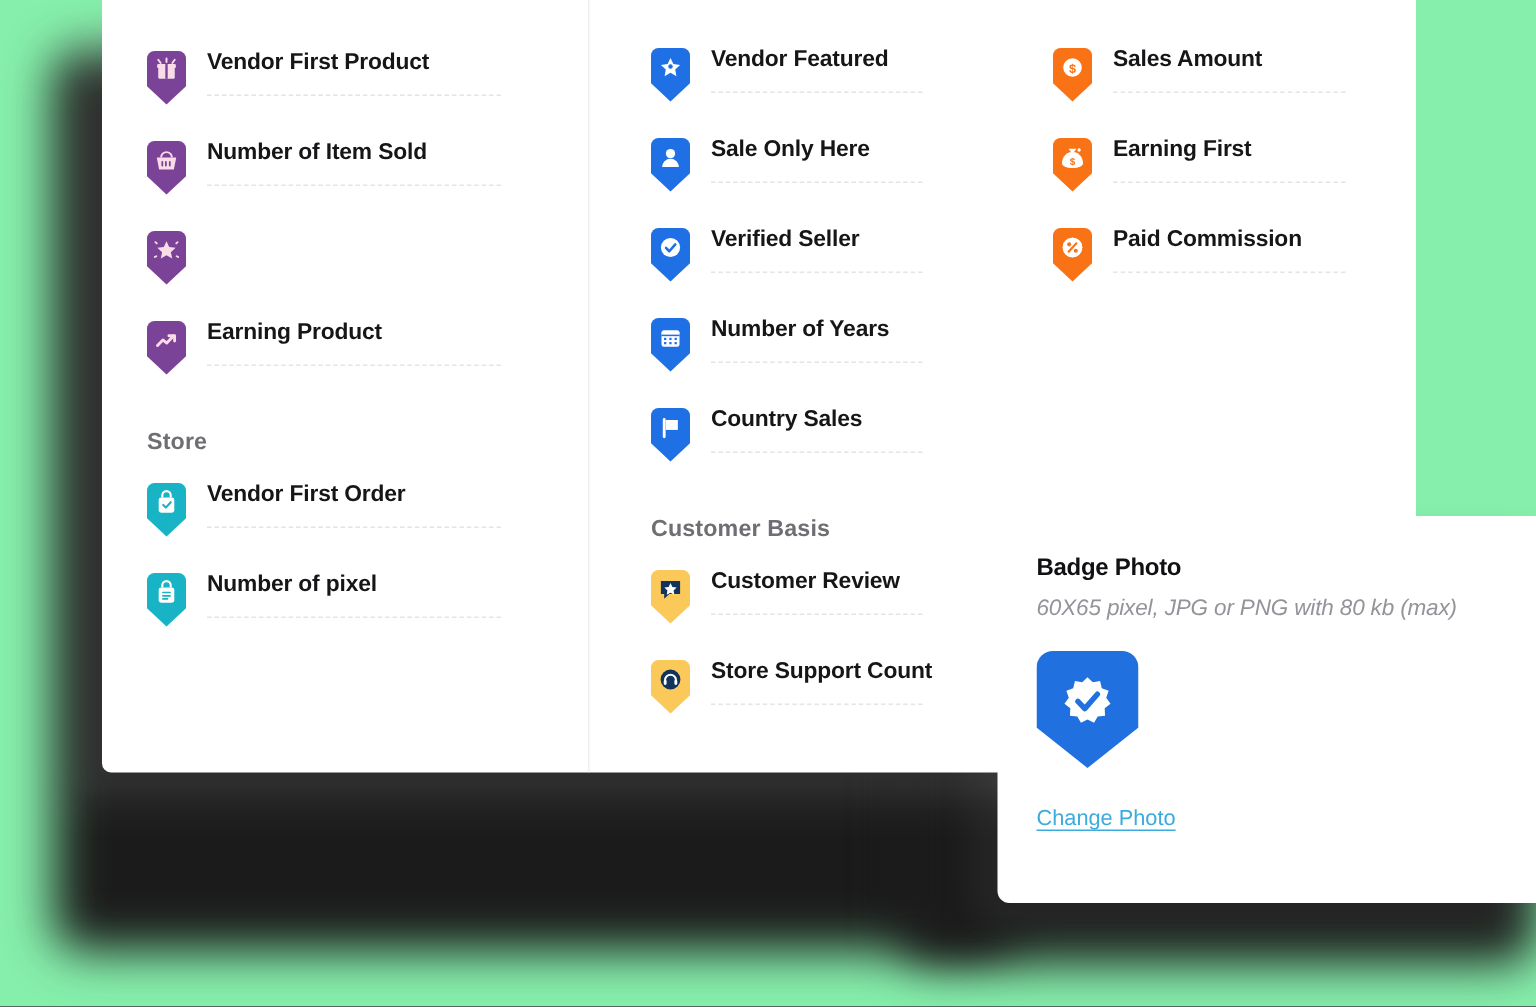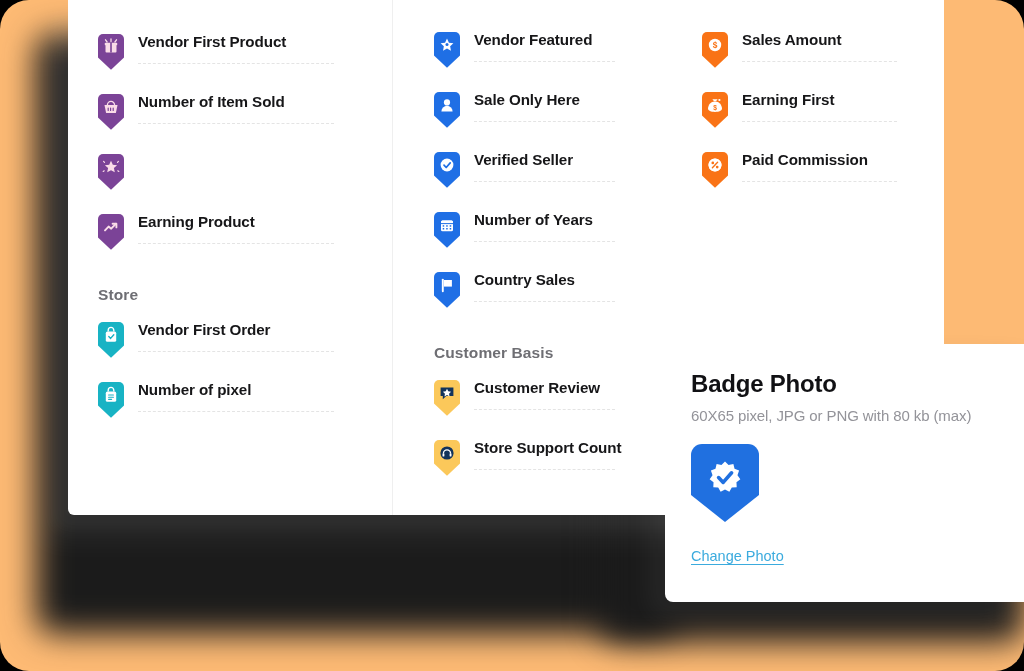--- a/index.html
+++ b/index.html
@@ -4,21 +4,21 @@
 <title>Badge Settings</title>
 <style>
   * { box-sizing: border-box; }
   html, body {
     margin: 0; padding: 0;
     width: 1024px; height: 671px;
     background: #000000;
     font-family: "Liberation Sans", sans-serif;
     overflow: hidden;
   }
-  #stage { position: relative; width: 1024px; height: 671px; background: #fdba74; border-radius: 29px; }
+  #stage { position: relative; width: 1024px; height: 671px; background: #86efac; }
 
   
   .main-card {
     position: absolute;
     left: 68px; top: 0px;
     width: 876px; height: 515px;
     background: #ffffff;
     border-radius: 0 0 6px 6px;
     box-shadow: -26px 26px 30px rgba(255,255,255,0.055),
                 -14px 16px 18px rgba(255,255,255,0.045);
@@ -99,32 +99,33 @@
   .photo-panel {
     position: absolute;
     left: 665px; top: 344px;
     width: 359px; height: 258px;
     background: #ffffff;
     border-radius: 8px 0 0 8px;
     box-shadow: -16px 14px 26px rgba(255,255,255,0.05);
     padding: 26px 0 0 26px;
   }
   .panel-title {
-    font-size: 24px;
+    font-size: 16px;
     font-weight: bold;
     color: #111114;
     margin: 0 0 9px 0;
     letter-spacing: -0.2px;
   }
   .panel-sub {
     font-size: 15px;
     color: #939399;
     margin: 0;
     letter-spacing: -0.1px;
     white-space: nowrap;
+    font-style: italic;
   }
   .panel-badge { margin-top: 20px; width: 68px; height: 78px; }
   .change-link {
     display: inline-block;
     margin-top: 26px;
     font-size: 14.5px;
     color: #3BABDE;
     text-decoration: underline;
     text-underline-offset: 3px;
     cursor: pointer;

